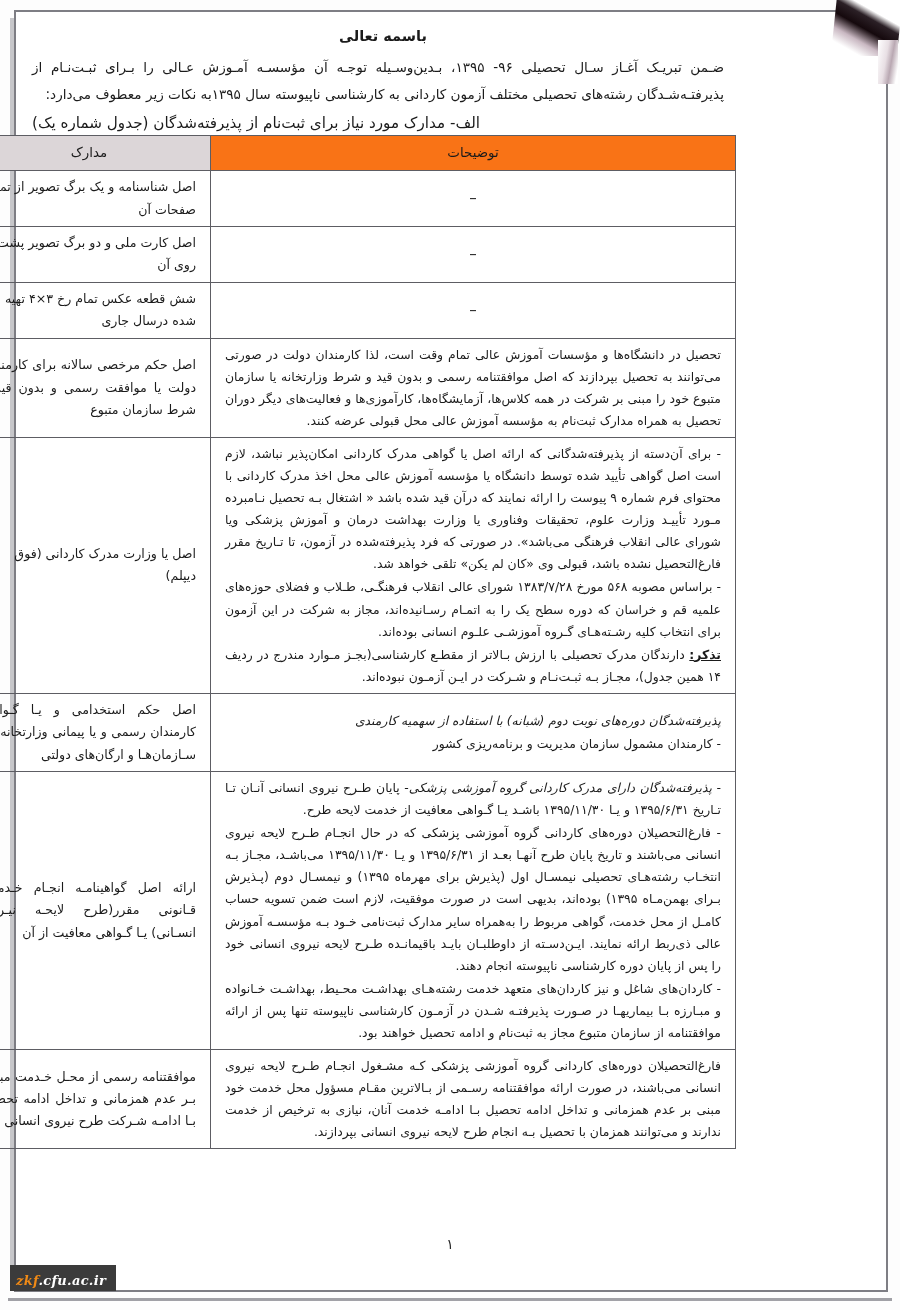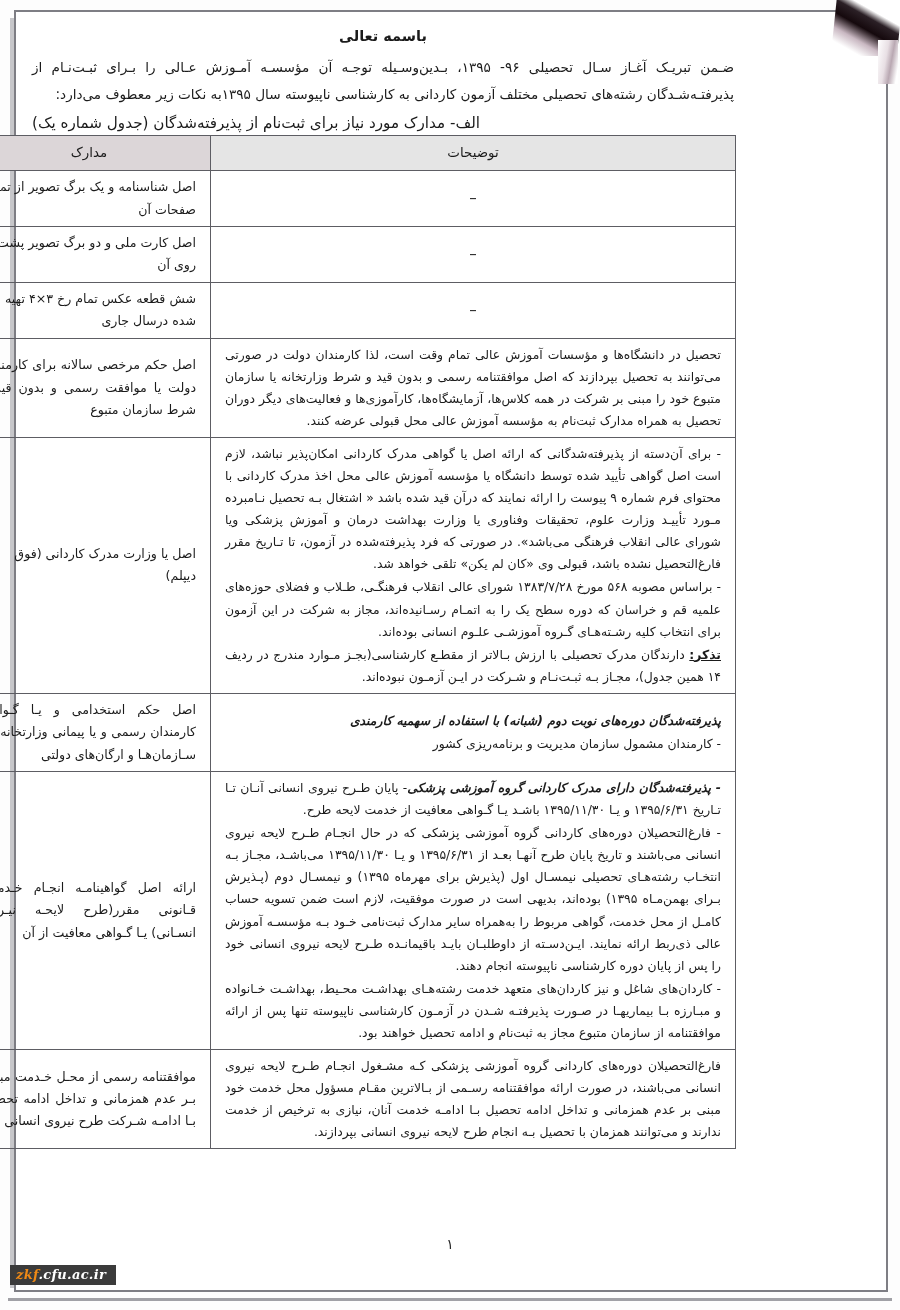--- a/index.html
+++ b/index.html
@@ -68,21 +68,21 @@
     font-weight: bold;
     font-size: 14.5px;
     letter-spacing: .2px;
     margin: 8px 0 10px 0;
   }
   .intro {
     font-size: 13.6px;
     line-height: 2.0;
     text-align: justify;
     text-justify: inter-word;
-    margin: 0 2px 6px 2px;
+    margin: 0 12px 6px 2px;
   }
   .section-title {
     font-weight: normal;
     font-size: 15.2px;
     text-align: left;
     margin: 6px 2px 3px 2px;
     letter-spacing: -.2px;
   }
 
   table.doc-table {
@@ -96,21 +96,21 @@
     padding: 5px 14px;
     vertical-align: middle;
     line-height: 1.78;
     font-weight: normal;
   }
   thead td {
     text-align: center;
     font-size: 13.4px;
     padding: 8px 6px 10px 6px;
   }
-  td.h-notes   { background: #e5e5e5; }
+  td.h-notes   { background: #f97316; }
   td.h-docs    { background: #dcd6d8; text-align: center; }
   td.h-row     { background: #e4d9da; }
 
   col.c-notes { width: 525px; }
   col.c-docs  { width: 243px; }
   col.c-row   { width: 52px; }
 
   td.col-row {
     text-align: center;
     font-size: 13.2px;
@@ -128,21 +128,21 @@
     line-height: 1.95;
   }
   td.col-note.dash {
     text-align: center;
     font-size: 15px;
     color: #333;
   }
   td.tall { vertical-align: middle; }
   .note-p { margin: 0; }
   .note-p + .note-p { margin-top: 1px; }
-  .bold-italic { font-weight: bold; font-style: italic; }
+  .bold-italic { font-weight: normal; font-style: italic; }
   .uline-bold { font-weight: bold; text-decoration: underline; }
 
   .page-number {
     position: absolute;
     left: 0;
     right: 0;
     top: 1236px;
     text-align: center;
     font-size: 14px;
     color: #2a2a2a;
@@ -150,21 +150,21 @@
   .watermark {
     position: absolute;
     left: 10px;
     top: 1265px;
     background: #3b3b3b;
     color: #ffffff;
     font-family: "DejaVu Serif", "Liberation Serif", serif;
     font-style: italic;
     font-weight: bold;
     font-size: 13px;
-    padding: 2px 10px 3px 6px;
+    padding: 8px 10px 3px 6px;
     letter-spacing: .3px;
     direction: ltr;
     z-index: 8;
   }
   .watermark .wm-accent { color: #f08a16; }
   .bottom-rule {
     position: absolute;
     left: 8px;
     top: 1298px;
     width: 884px;

